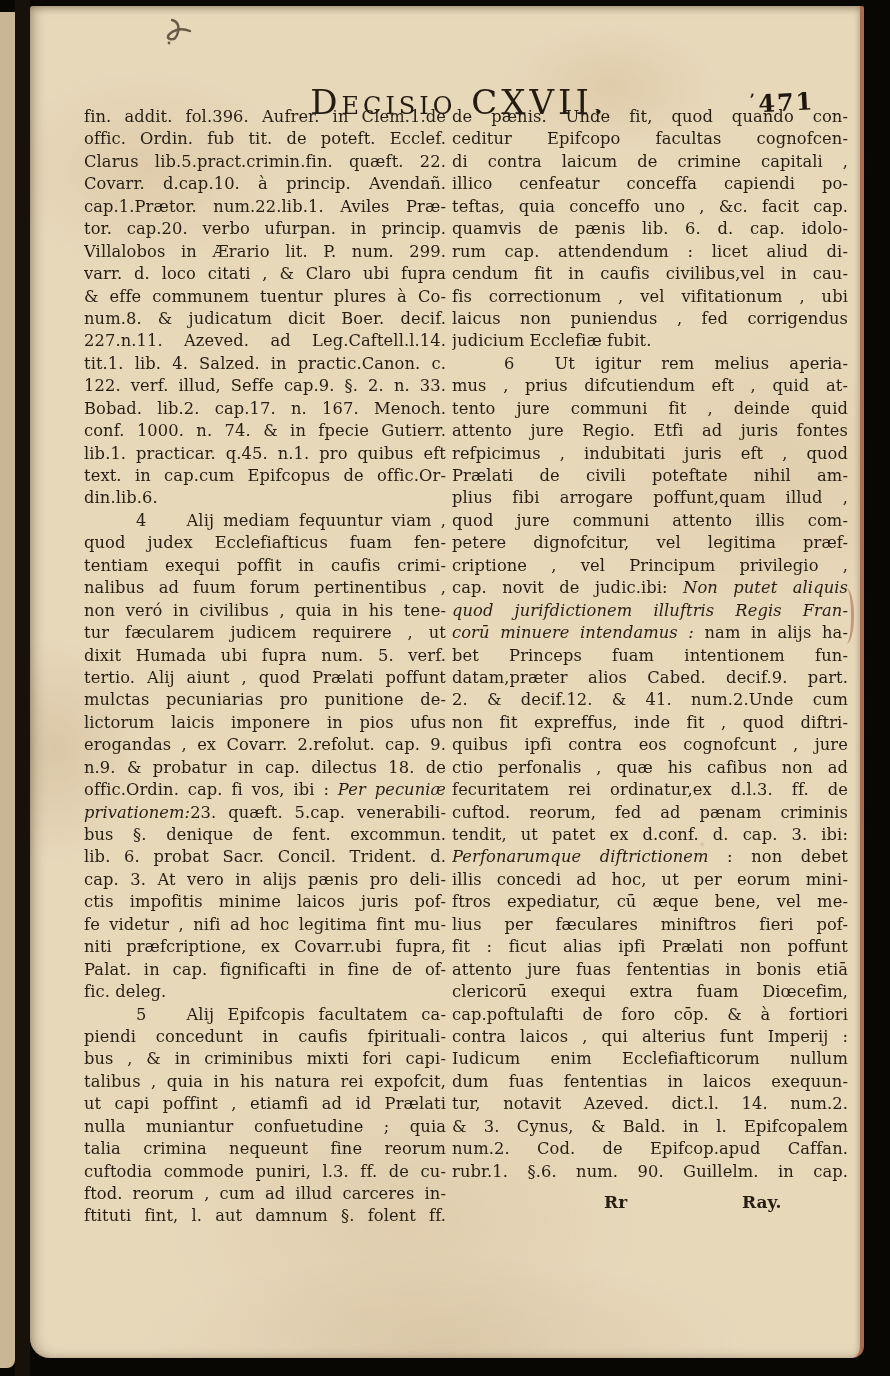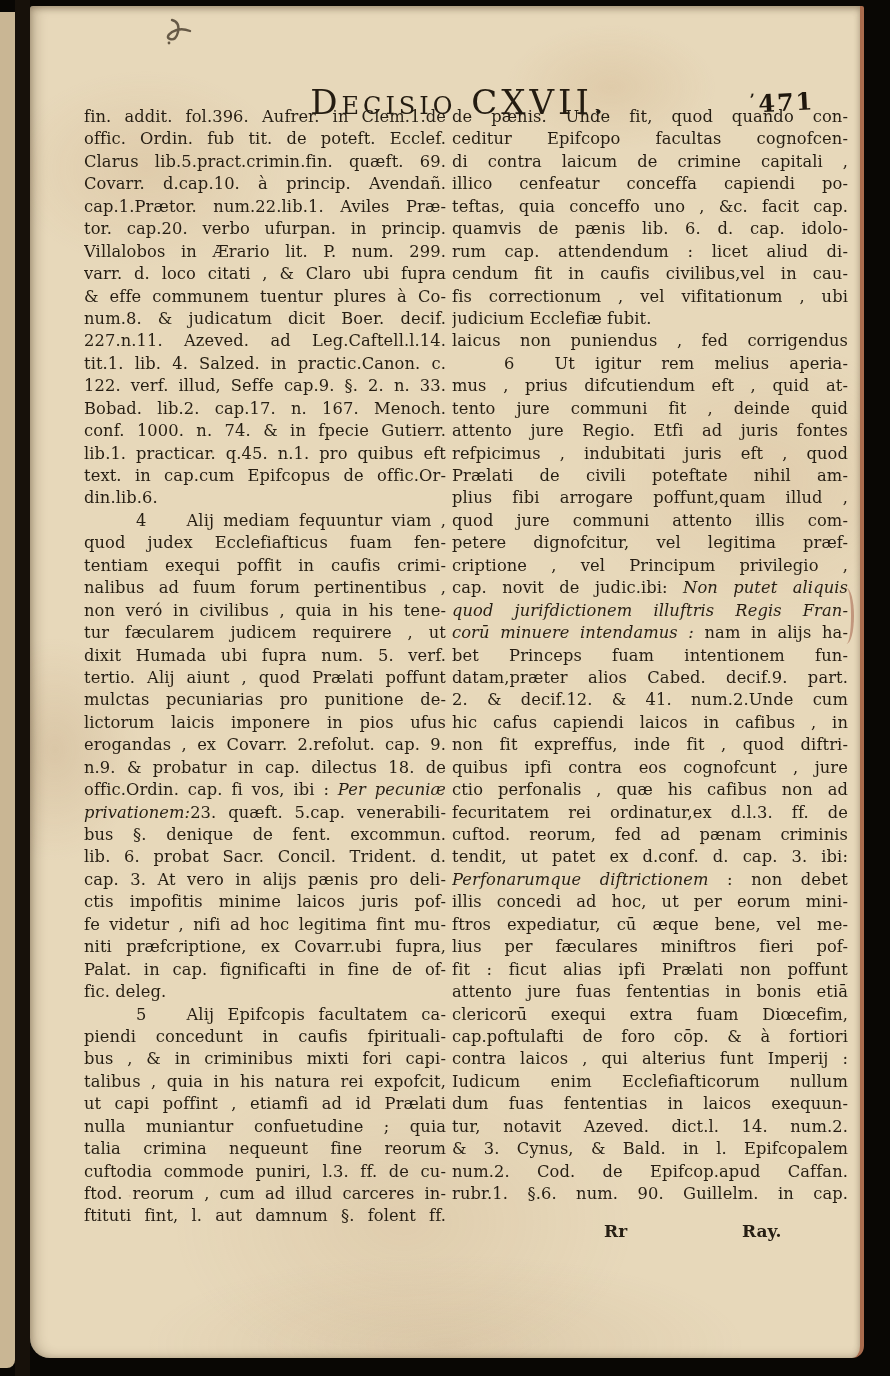--- a/index.html
+++ b/index.html
@@ -49,21 +49,21 @@
   .col-left{width:362px;}
   .col-right{width:396px;}
   .line{
     height:22.45px;line-height:22.45px;font-size:16.3px;
     text-align:justify;text-align-last:justify;
     overflow:hidden;white-space:nowrap;letter-spacing:.1px;
   }
   .line.short{text-align-last:left;}
   .it{font-style:italic;}
   .pnum{padding-left:52px;padding-right:40px;display:inline;}
-  .sig-row{position:relative;height:26px;margin-top:16px;font-size:17px;}
+  .sig-row{position:relative;height:26px;margin-top:9px;font-size:17px;}
   .sig{position:absolute;left:152px;font-weight:600;}
   .catch{position:absolute;left:290px;font-weight:600;}
   .grain{position:absolute;inset:0;pointer-events:none;border-radius:inherit;
     background-image:
       radial-gradient(circle 3px at 22% 33%, rgba(140,90,50,.25), transparent 70%),
       radial-gradient(circle 2px at 64% 18%, rgba(140,90,50,.3), transparent 70%),
       radial-gradient(circle 4px at 81% 62%, rgba(140,90,50,.2), transparent 70%),
       radial-gradient(circle 3px at 38% 76%, rgba(140,90,50,.22), transparent 70%),
       radial-gradient(circle 2px at 12% 88%, rgba(140,90,50,.25), transparent 70%);
   }
@@ -90,21 +90,21 @@
   <div class="page-number">
     <span class="tick">’</span><span>471</span>
   </div>
 
   <div class="margin-mark"></div>
 
   <div class="text-area">
     <div class="col col-left">
         <div class="line"><span>fin. addit. fol.396. Aufrer. in Clem.1.de</span></div>
         <div class="line"><span>offic. Ordin. fub tit. de poteft. Ecclef.</span></div>
-        <div class="line"><span>Clarus lib.5.pract.crimin.fin. quæft. 69.</span></div>
+        <div class="line"><span>Clarus lib.5.pract.crimin.fin. quæft. 22.</span></div>
         <div class="line"><span>Covarr. d.cap.10. à princip. Avendañ.</span></div>
         <div class="line"><span>cap.1.Prætor. num.22.lib.1. Aviles Præ-</span></div>
         <div class="line"><span>tor. cap.20. verbo ufurpan. in princip.</span></div>
         <div class="line"><span>Villalobos in Ærario lit. P. num. 299.</span></div>
         <div class="line"><span>varr. d. loco citati , &amp; Claro ubi fupra</span></div>
         <div class="line"><span>&amp; effe communem tuentur plures à Co-</span></div>
         <div class="line"><span>num.8. &amp; judicatum dicit Boer. decif.</span></div>
         <div class="line"><span>227.n.11. Azeved. ad Leg.Caftell.l.14.</span></div>
         <div class="line"><span>tit.1. lib. 4. Salzed. in practic.Canon. c.</span></div>
         <div class="line"><span>122. verf. illud, Seffe cap.9. §. 2. n. 33.</span></div>
@@ -150,39 +150,38 @@
 
     <div class="line"><span>de pænis.  Unde fit, quod quando con-</span></div>
         <div class="line"><span>ceditur Epifcopo facultas cognofcen-</span></div>
         <div class="line"><span>di contra laicum de crimine capitali ,</span></div>
         <div class="line"><span>illico cenfeatur conceffa capiendi po-</span></div>
         <div class="line"><span>teftas, quia conceffo uno , &amp;c. facit cap.</span></div>
         <div class="line"><span>quamvis de pænis lib. 6. d. cap. idolo-</span></div>
         <div class="line"><span>rum cap. attendendum :  licet aliud di-</span></div>
         <div class="line"><span>cendum fit in caufis civilibus,vel in cau-</span></div>
         <div class="line"><span>fis correctionum , vel vifitationum , ubi</span></div>
+        <div class="line"><span>laicus non puniendus , fed corrigendus</span></div>
         <div class="line short"><span>judicium Ecclefiæ fubit.</span></div>
-        <div class="line"><span>laicus non puniendus , fed corrigendus</span></div>
         <div class="line"><span class="pnum">6</span><span>Ut igitur rem melius aperia-</span></div>
         <div class="line"><span>mus , prius difcutiendum eft , quid at-</span></div>
         <div class="line"><span>tento jure communi fit , deinde quid</span></div>
         <div class="line"><span>attento jure Regio.  Etfi ad juris fontes</span></div>
         <div class="line"><span>refpicimus , indubitati juris eft ,  quod</span></div>
         <div class="line"><span>Prælati de civili poteftate nihil am-</span></div>
         <div class="line"><span>plius fibi arrogare poffunt,quam illud ,</span></div>
         <div class="line"><span>quod jure communi attento illis com-</span></div>
         <div class="line"><span>petere dignofcitur, vel legitima præf-</span></div>
         <div class="line"><span>criptione , vel Principum privilegio ,</span></div>
         <div class="line"><span>cap. novit de judic.ibi: </span><span class="it">Non putet aliquis</span></div>
         <div class="line"><span class="it">quod jurifdictionem illuftris Regis Fran-</span></div>
         <div class="line"><span class="it">corū minuere intendamus :</span><span> nam in alijs ha-</span></div>
         <div class="line"><span>bet Princeps fuam intentionem fun-</span></div>
         <div class="line"><span>datam,præter alios Cabed. decif.9. part.</span></div>
         <div class="line"><span>2. &amp; decif.12. &amp; 41. num.2.Unde cum</span></div>
-        <div class="line"><span>hic cafus capiendi laicos in cafibus , in</span></div>
         <div class="line"><span>non fit expreffus, inde fit , quod diftri-</span></div>
         <div class="line"><span>quibus ipfi contra eos cognofcunt , jure</span></div>
         <div class="line"><span>ctio perfonalis , quæ his cafibus non ad</span></div>
         <div class="line"><span>fecuritatem rei ordinatur,ex d.l.3. ff. de</span></div>
         <div class="line"><span>cuftod. reorum, fed ad pænam criminis</span></div>
         <div class="line"><span>tendit, ut patet ex d.conf. d. cap. 3. ibi:</span></div>
         <div class="line"><span class="it">Perfonarumque diftrictionem</span><span> : non debet</span></div>
         <div class="line"><span>illis concedi ad hoc, ut per eorum mini-</span></div>
         <div class="line"><span>ftros expediatur, cū æque bene, vel me-</span></div>
         <div class="line"><span>lius per fæculares miniftros fieri pof-</span></div>

